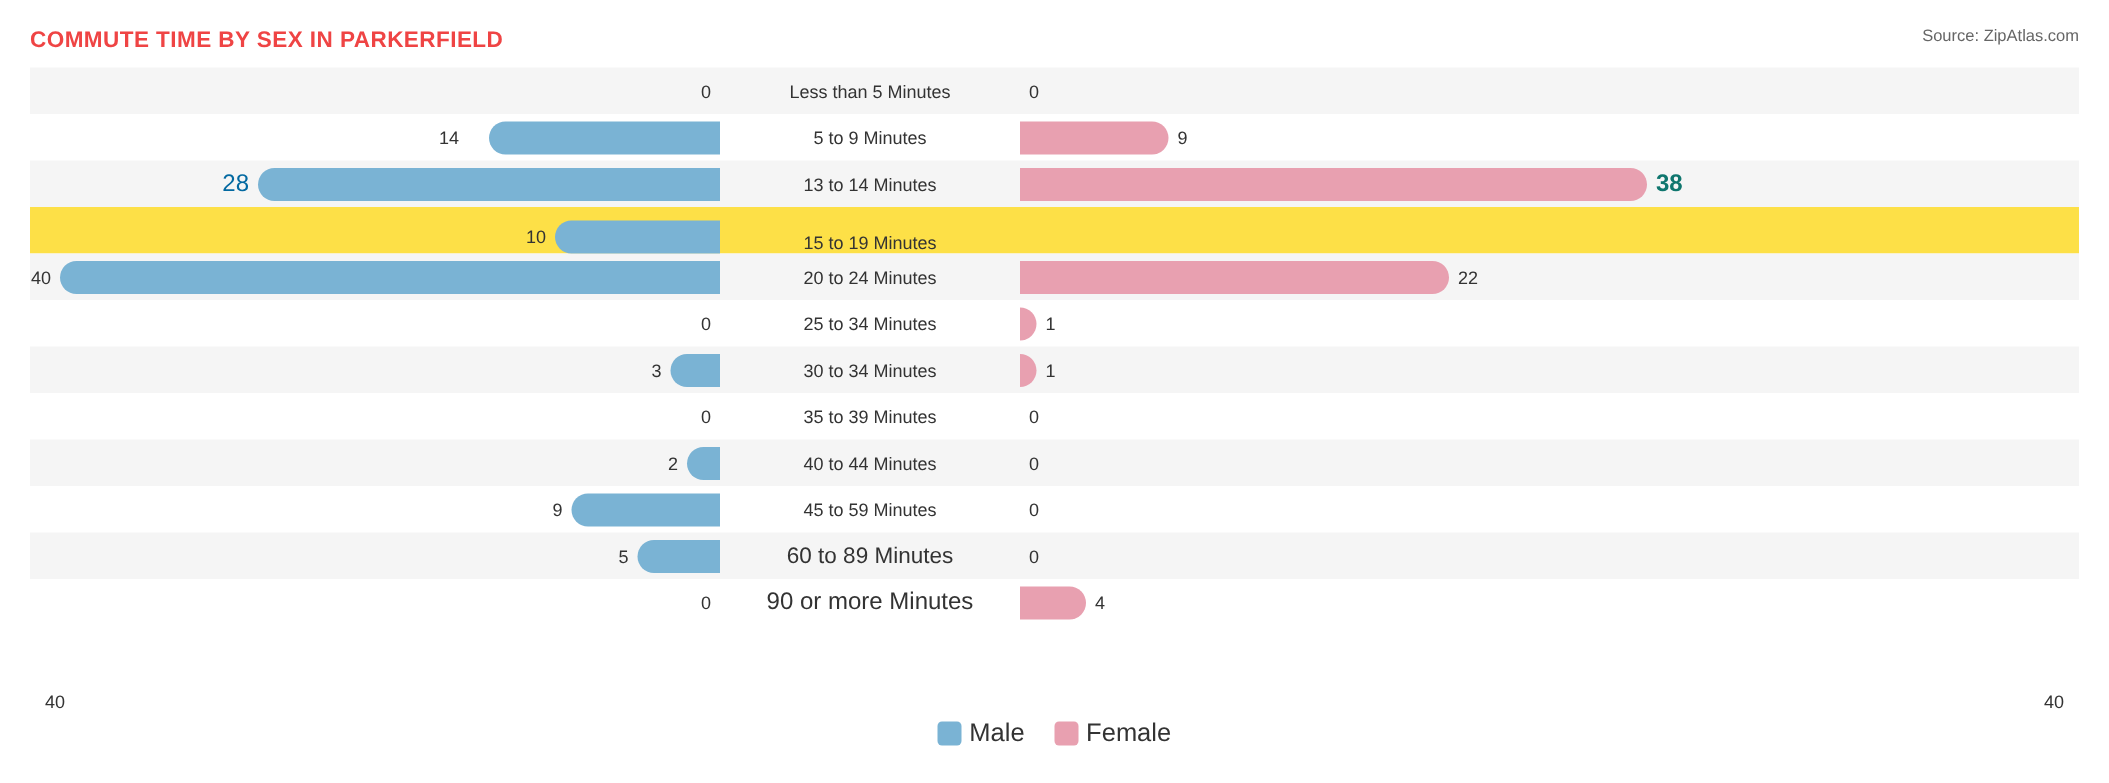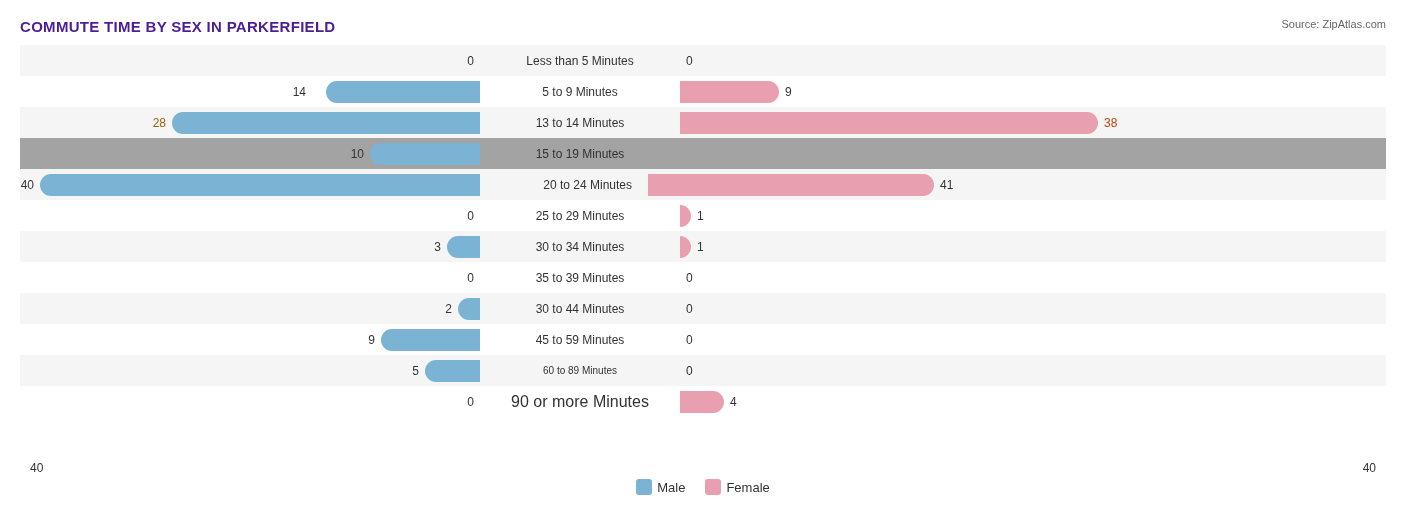--- a/index.html
+++ b/index.html
@@ -12,21 +12,21 @@
     }
     .chart-container {
       width: 1406px;
       height: 522px;
       padding: 18px 20px 40px 20px;
       position: relative;
     }
     .chart-title {
       font-size: 15px;
       font-weight: bold;
-      color: #4c1d95;
+      color: #ef4444;
       text-transform: uppercase;
       margin-bottom: 10px;
       letter-spacing: 0.3px;
     }
     .source-text {
       position: absolute;
       top: 18px;
       right: 20px;
       font-size: 11px;
       color: #666;
@@ -60,21 +60,21 @@
       display: flex;
       justify-content: center;
       align-items: center;
       margin-top: 4px;
       gap: 20px;
     }
     .legend-item {
       display: flex;
       align-items: center;
       gap: 5px;
-      font-size: 13px;
+      font-size: 17px;
       color: #333;
     }
     .legend-box {
       width: 16px;
       height: 16px;
       border-radius: 3px;
     }
   </style>
 </head>
 <body>
@@ -101,53 +101,53 @@
           <div style="width: 154px; height: 22px; background: rgb(122, 179, 212); border-radius: 11px 0px 0px 11px; flex-shrink: 0;"></div>
         </div>
         <div style="width: 200px; text-align: center; font-size: 12px; color: rgb(51, 51, 51); flex-shrink: 0; padding: 0px 8px;">5 to 9 Minutes</div>
         <div style="width: 460px; display: flex; align-items: center; flex-shrink: 0;">
           <div style="width: 99px; height: 22px; background: rgb(232, 160, 176); border-radius: 0px 11px 11px 0px; flex-shrink: 0;"></div>
           <span style="font-size: 12px; color: rgb(51, 51, 51); margin-left: 6px; white-space: nowrap;">9</span>
         </div>
       </div>
       <div style="display: flex; align-items: center; height: 31px; background: rgb(245, 245, 245); width: 100%;">
         <div style="width: 460px; display: flex; align-items: center; justify-content: flex-end; padding-right: 0px; position: relative; flex-shrink: 0;">
-          <span style="font-size: 12px; color: #a16207; margin-right: 6px; white-space: nowrap; min-width: 20px; text-align: right;">28</span>
+          <span style="font-size: 16px; color: #0369a1; margin-right: 6px; white-space: nowrap; min-width: 20px; text-align: right;">28</span>
           <div style="width: 308px; height: 22px; background: rgb(122, 179, 212); border-radius: 11px 0px 0px 11px; flex-shrink: 0;"></div>
         </div>
         <div style="width: 200px; text-align: center; font-size: 12px; color: rgb(51, 51, 51); flex-shrink: 0; padding: 0px 8px;">13 to 14 Minutes</div>
         <div style="width: 460px; display: flex; align-items: center; flex-shrink: 0;">
           <div style="width: 418px; height: 22px; background: rgb(232, 160, 176); border-radius: 0px 11px 11px 0px; flex-shrink: 0;"></div>
-          <span style="font-size: 12px; color: #c2410c; margin-left: 6px; white-space: nowrap;">38</span>
-        </div>
-      </div>
-      <div style="display: flex; align-items: center; height: 31px; background: #a3a3a3; width: 100%;">
+          <span style="font-size: 16px; color: #0f766e; margin-left: 6px; white-space: nowrap; font-weight: bold;">38</span>
+        </div>
+      </div>
+      <div style="display: flex; align-items: flex-end; height: 31px; background: #fde047; width: 100%;">
         <div style="width: 460px; display: flex; align-items: center; justify-content: flex-end; padding-right: 0px; position: relative; flex-shrink: 0;">
           <span style="font-size: 12px; color: rgb(51, 51, 51); margin-right: 6px; white-space: nowrap; min-width: 20px; text-align: right;">10</span>
           <div style="width: 110px; height: 22px; background: rgb(122, 179, 212); border-radius: 11px 0px 0px 11px; flex-shrink: 0;"></div>
         </div>
         <div style="width: 200px; text-align: center; font-size: 12px; color: rgb(51, 51, 51); flex-shrink: 0; padding: 0px 8px;">15 to 19 Minutes</div>
       </div>
       <div style="display: flex; align-items: center; height: 31px; background: rgb(245, 245, 245); width: 100%;">
         <div style="width: 460px; display: flex; align-items: center; justify-content: flex-end; padding-right: 0px; position: relative; flex-shrink: 0;">
           <span style="font-size: 12px; color: rgb(51, 51, 51); margin-right: 6px; white-space: nowrap; min-width: 20px; text-align: right;">40</span>
           <div style="width: 440px; height: 22px; background: rgb(122, 179, 212); border-radius: 11px 0px 0px 11px; flex-shrink: 0;"></div>
         </div>
-        <div style="width: 168px; text-align: right; font-size: 12px; color: rgb(51, 51, 51); flex-shrink: 0; padding: 0px 16px;">20 to 24 Minutes</div>
+        <div style="width: 200px; text-align: center; font-size: 12px; color: rgb(51, 51, 51); flex-shrink: 0; padding: 0px 16px;">20 to 24 Minutes</div>
         <div style="width: 460px; display: flex; align-items: center; flex-shrink: 0;">
           <div style="width: 286px; height: 22px; background: rgb(232, 160, 176); border-radius: 0px 11px 11px 0px; flex-shrink: 0;"></div>
-          <span style="font-size: 12px; color: rgb(51, 51, 51); margin-left: 6px; white-space: nowrap;">41</span>
-        </div>
-      </div>
-      <div style="display: flex; align-items: center; height: 31px; background: rgb(255, 255, 255); width: 100%;">
-        <div style="width: 460px; display: flex; align-items: center; justify-content: flex-end; padding-right: 0px; position: relative; flex-shrink: 0;">
-          <span style="font-size: 12px; color: rgb(51, 51, 51); margin-right: 6px; white-space: nowrap; min-width: 20px; text-align: right;">0</span>
-          <div style="width: 0px; height: 22px; background: rgb(122, 179, 212); border-radius: 11px; flex-shrink: 0;"></div>
-        </div>
-        <div style="width: 200px; text-align: center; font-size: 12px; color: rgb(51, 51, 51); flex-shrink: 0; padding: 0px 8px;">25 to 29 Minutes</div>
+          <span style="font-size: 12px; color: rgb(51, 51, 51); margin-left: 6px; white-space: nowrap;">22</span>
+        </div>
+      </div>
+      <div style="display: flex; align-items: center; height: 31px; background: rgb(255, 255, 255); width: 100%;">
+        <div style="width: 460px; display: flex; align-items: center; justify-content: flex-end; padding-right: 0px; position: relative; flex-shrink: 0;">
+          <span style="font-size: 12px; color: rgb(51, 51, 51); margin-right: 6px; white-space: nowrap; min-width: 20px; text-align: right;">0</span>
+          <div style="width: 0px; height: 22px; background: rgb(122, 179, 212); border-radius: 11px; flex-shrink: 0;"></div>
+        </div>
+        <div style="width: 200px; text-align: center; font-size: 12px; color: rgb(51, 51, 51); flex-shrink: 0; padding: 0px 8px;">25 to 34 Minutes</div>
         <div style="width: 460px; display: flex; align-items: center; flex-shrink: 0;">
           <div style="width: 11px; height: 22px; background: rgb(232, 160, 176); border-radius: 0px 11px 11px 0px; flex-shrink: 0;"></div>
           <span style="font-size: 12px; color: rgb(51, 51, 51); margin-left: 6px; white-space: nowrap;">1</span>
         </div>
       </div>
       <div style="display: flex; align-items: center; height: 31px; background: rgb(245, 245, 245); width: 100%;">
         <div style="width: 460px; display: flex; align-items: center; justify-content: flex-end; padding-right: 0px; position: relative; flex-shrink: 0;">
           <span style="font-size: 12px; color: rgb(51, 51, 51); margin-right: 6px; white-space: nowrap; min-width: 20px; text-align: right;">3</span>
           <div style="width: 33px; height: 22px; background: rgb(122, 179, 212); border-radius: 11px 0px 0px 11px; flex-shrink: 0;"></div>
         </div>
@@ -166,21 +166,21 @@
         <div style="width: 460px; display: flex; align-items: center; flex-shrink: 0;">
           <div style="width: 0px; height: 22px; background: rgb(232, 160, 176); border-radius: 11px; flex-shrink: 0;"></div>
           <span style="font-size: 12px; color: rgb(51, 51, 51); margin-left: 6px; white-space: nowrap;">0</span>
         </div>
       </div>
       <div style="display: flex; align-items: center; height: 31px; background: rgb(245, 245, 245); width: 100%;">
         <div style="width: 460px; display: flex; align-items: center; justify-content: flex-end; padding-right: 0px; position: relative; flex-shrink: 0;">
           <span style="font-size: 12px; color: rgb(51, 51, 51); margin-right: 6px; white-space: nowrap; min-width: 20px; text-align: right;">2</span>
           <div style="width: 22px; height: 22px; background: rgb(122, 179, 212); border-radius: 11px 0px 0px 11px; flex-shrink: 0;"></div>
         </div>
-        <div style="width: 200px; text-align: center; font-size: 12px; color: rgb(51, 51, 51); flex-shrink: 0; padding: 0px 8px;">30 to 44 Minutes</div>
+        <div style="width: 200px; text-align: center; font-size: 12px; color: rgb(51, 51, 51); flex-shrink: 0; padding: 0px 8px;">40 to 44 Minutes</div>
         <div style="width: 460px; display: flex; align-items: center; flex-shrink: 0;">
           <div style="width: 0px; height: 22px; background: rgb(232, 160, 176); border-radius: 11px; flex-shrink: 0;"></div>
           <span style="font-size: 12px; color: rgb(51, 51, 51); margin-left: 6px; white-space: nowrap;">0</span>
         </div>
       </div>
       <div style="display: flex; align-items: center; height: 31px; background: rgb(255, 255, 255); width: 100%;">
         <div style="width: 460px; display: flex; align-items: center; justify-content: flex-end; padding-right: 0px; position: relative; flex-shrink: 0;">
           <span style="font-size: 12px; color: rgb(51, 51, 51); margin-right: 6px; white-space: nowrap; min-width: 20px; text-align: right;">9</span>
           <div style="width: 99px; height: 22px; background: rgb(122, 179, 212); border-radius: 11px 0px 0px 11px; flex-shrink: 0;"></div>
         </div>
@@ -188,21 +188,21 @@
         <div style="width: 460px; display: flex; align-items: center; flex-shrink: 0;">
           <div style="width: 0px; height: 22px; background: rgb(232, 160, 176); border-radius: 11px; flex-shrink: 0;"></div>
           <span style="font-size: 12px; color: rgb(51, 51, 51); margin-left: 6px; white-space: nowrap;">0</span>
         </div>
       </div>
       <div style="display: flex; align-items: center; height: 31px; background: rgb(245, 245, 245); width: 100%;">
         <div style="width: 460px; display: flex; align-items: center; justify-content: flex-end; padding-right: 0px; position: relative; flex-shrink: 0;">
           <span style="font-size: 12px; color: rgb(51, 51, 51); margin-right: 6px; white-space: nowrap; min-width: 20px; text-align: right;">5</span>
           <div style="width: 55px; height: 22px; background: rgb(122, 179, 212); border-radius: 11px 0px 0px 11px; flex-shrink: 0;"></div>
         </div>
-        <div style="width: 200px; text-align: center; font-size: 10px; color: rgb(51, 51, 51); flex-shrink: 0; padding: 0px 8px;">60 to 89 Minutes</div>
+        <div style="width: 200px; text-align: center; font-size: 15px; color: rgb(51, 51, 51); flex-shrink: 0; padding: 0px 8px;">60 to 89 Minutes</div>
         <div style="width: 460px; display: flex; align-items: center; flex-shrink: 0;">
           <div style="width: 0px; height: 22px; background: rgb(232, 160, 176); border-radius: 11px; flex-shrink: 0;"></div>
           <span style="font-size: 12px; color: rgb(51, 51, 51); margin-left: 6px; white-space: nowrap;">0</span>
         </div>
       </div>
       <div style="display: flex; align-items: center; height: 31px; background: rgb(255, 255, 255); width: 100%;">
         <div style="width: 460px; display: flex; align-items: center; justify-content: flex-end; padding-right: 0px; position: relative; flex-shrink: 0;">
           <span style="font-size: 12px; color: rgb(51, 51, 51); margin-right: 6px; white-space: nowrap; min-width: 20px; text-align: right;">0</span>
           <div style="width: 0px; height: 22px; background: rgb(122, 179, 212); border-radius: 11px; flex-shrink: 0;"></div>
         </div>

